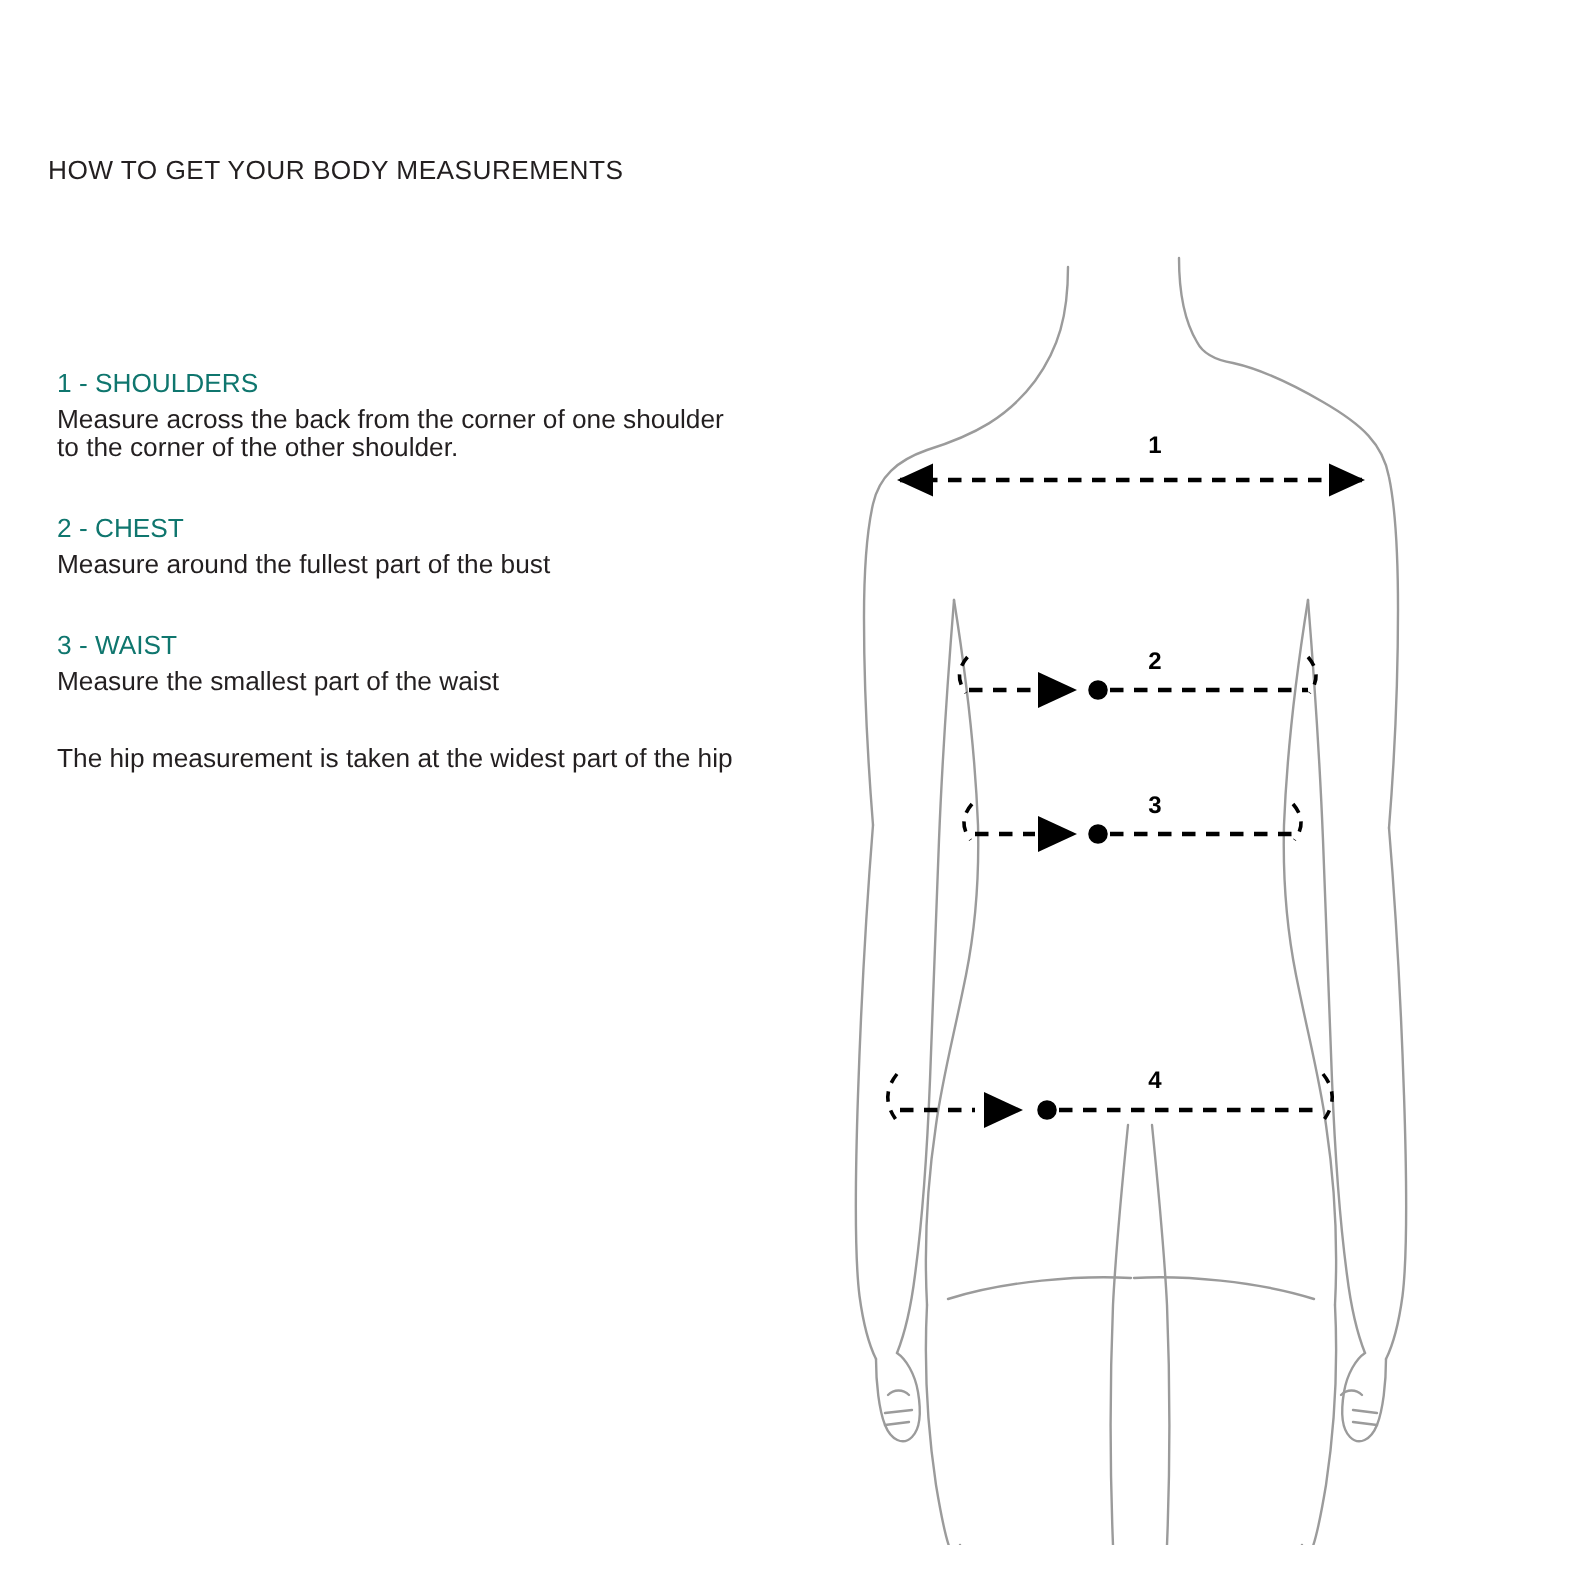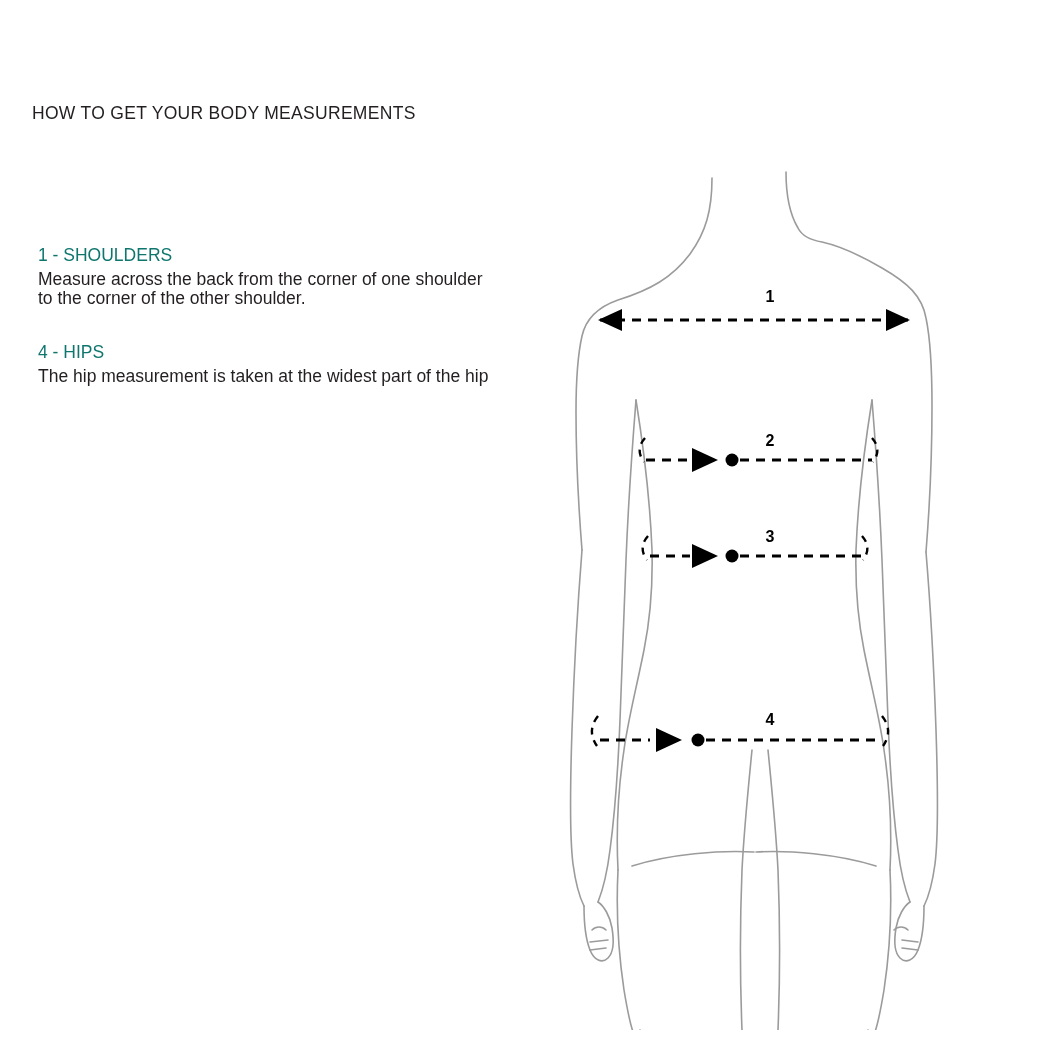--- a/index.html
+++ b/index.html
@@ -73,24 +73,31 @@
 
   <div class="page-title">HOW TO GET YOUR BODY MEASUREMENTS</div>
 
   <div class="steps">
 
     <div class="step">
       <p class="step-title">1 - SHOULDERS</p>
       <p class="step-desc">Measure across the back from the corner of one shoulder to the corner of the other shoulder.</p>
     </div>
 
-
+    <div class="step" style="margin-top:32px;">
+      <p class="step-title">2 - CHEST</p>
+      <p class="step-desc">Measure around the fullest part of the bust</p>
+    </div>
 
     <div class="step" style="margin-top:32px;">
-      <p class="step-title">4 - HIPS</p>
+      <p class="step-title">3 - WAIST</p>
+      <p class="step-desc">Measure the smallest part of the waist</p>
+    </div>
+
+    <div class="step" style="margin-top:32px;">
       <p class="step-desc">The hip measurement is taken at the widest part of the hip</p>
     </div>
 
   </div>
 
   <div id="figure">
     <svg width="470" height="880" viewBox="0 0 470 880" xmlns="http://www.w3.org/2000/svg">
 
       <g fill="none" stroke="#9b9b9b" stroke-width="1.6" stroke-linecap="round" stroke-linejoin="round">
 

